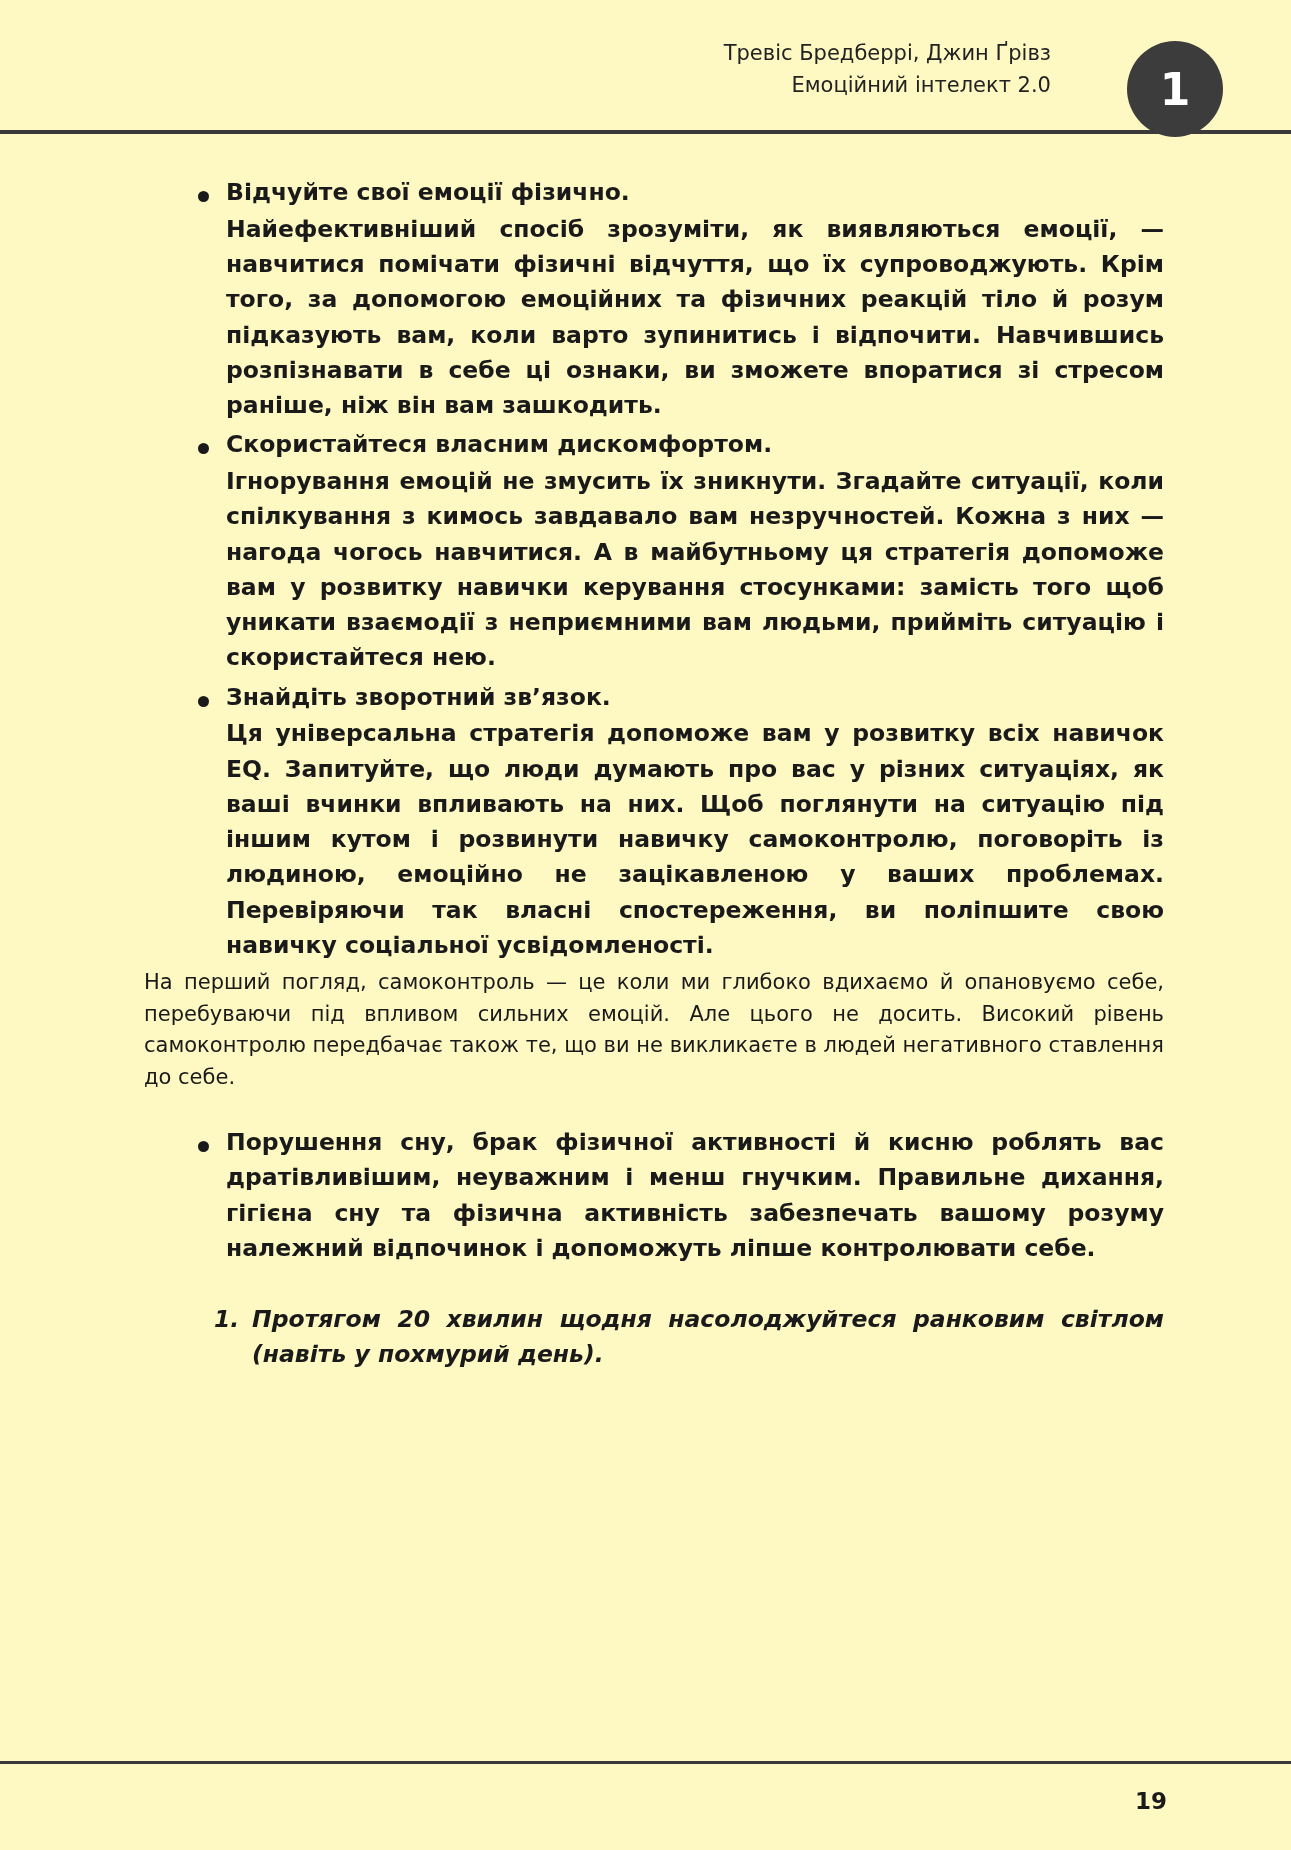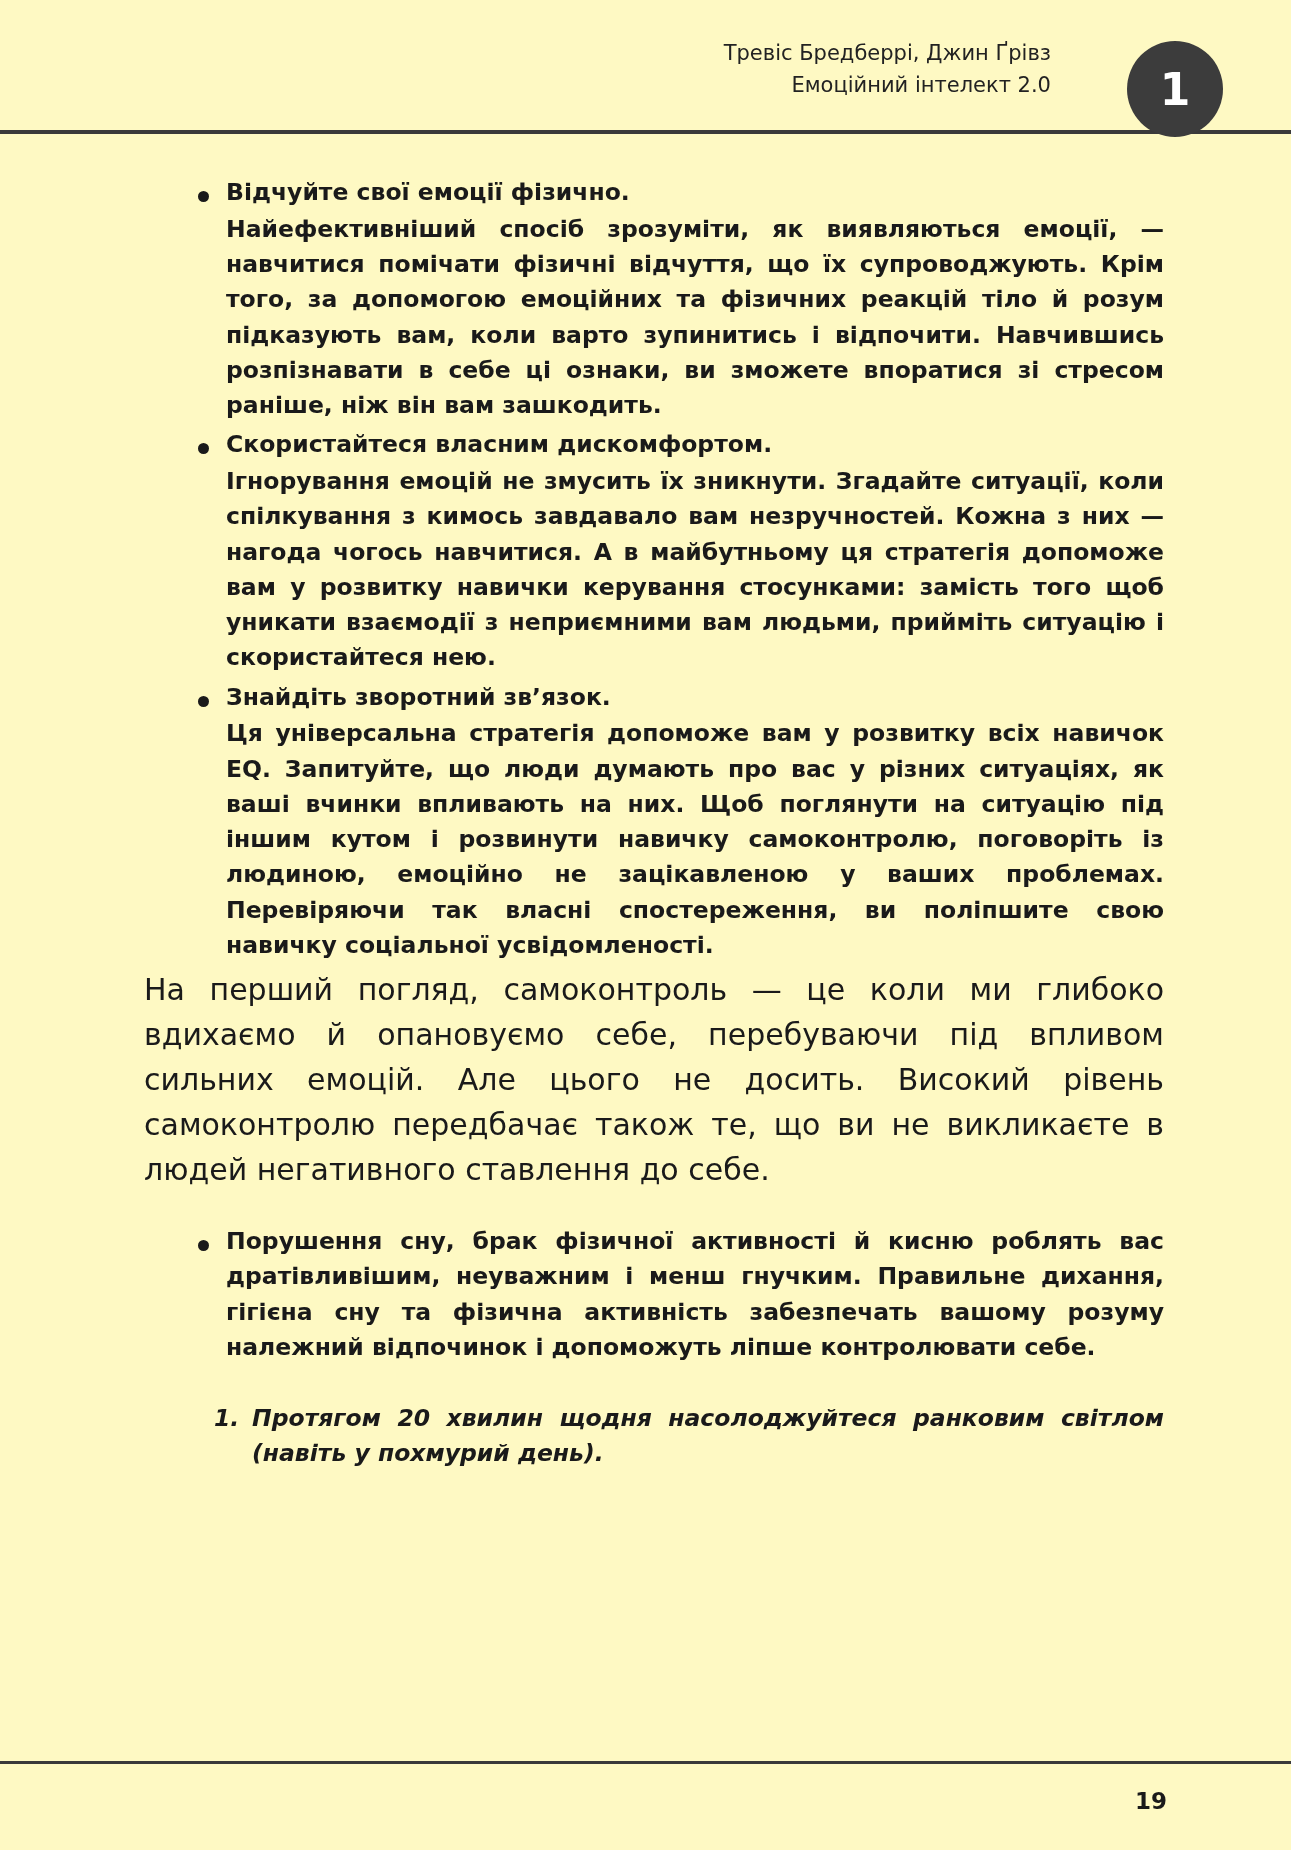--- a/index.html
+++ b/index.html
@@ -115,21 +115,21 @@
 
   h2.section-title {
     font-size: 33px;
     font-weight: bold;
     margin: 72px 0 38px 0;
     padding: 0;
     letter-spacing: 0.2px;
   }
 
   p.para {
-    font-size: 30px;
+    font-size: 21px;
     line-height: 1.50;
     text-align: justify;
     margin: 0 0 32px 0;
   }
 
   ol.numlist {
     list-style: none;
     margin: 36px 0 0 0;
     padding: 0;
   }

